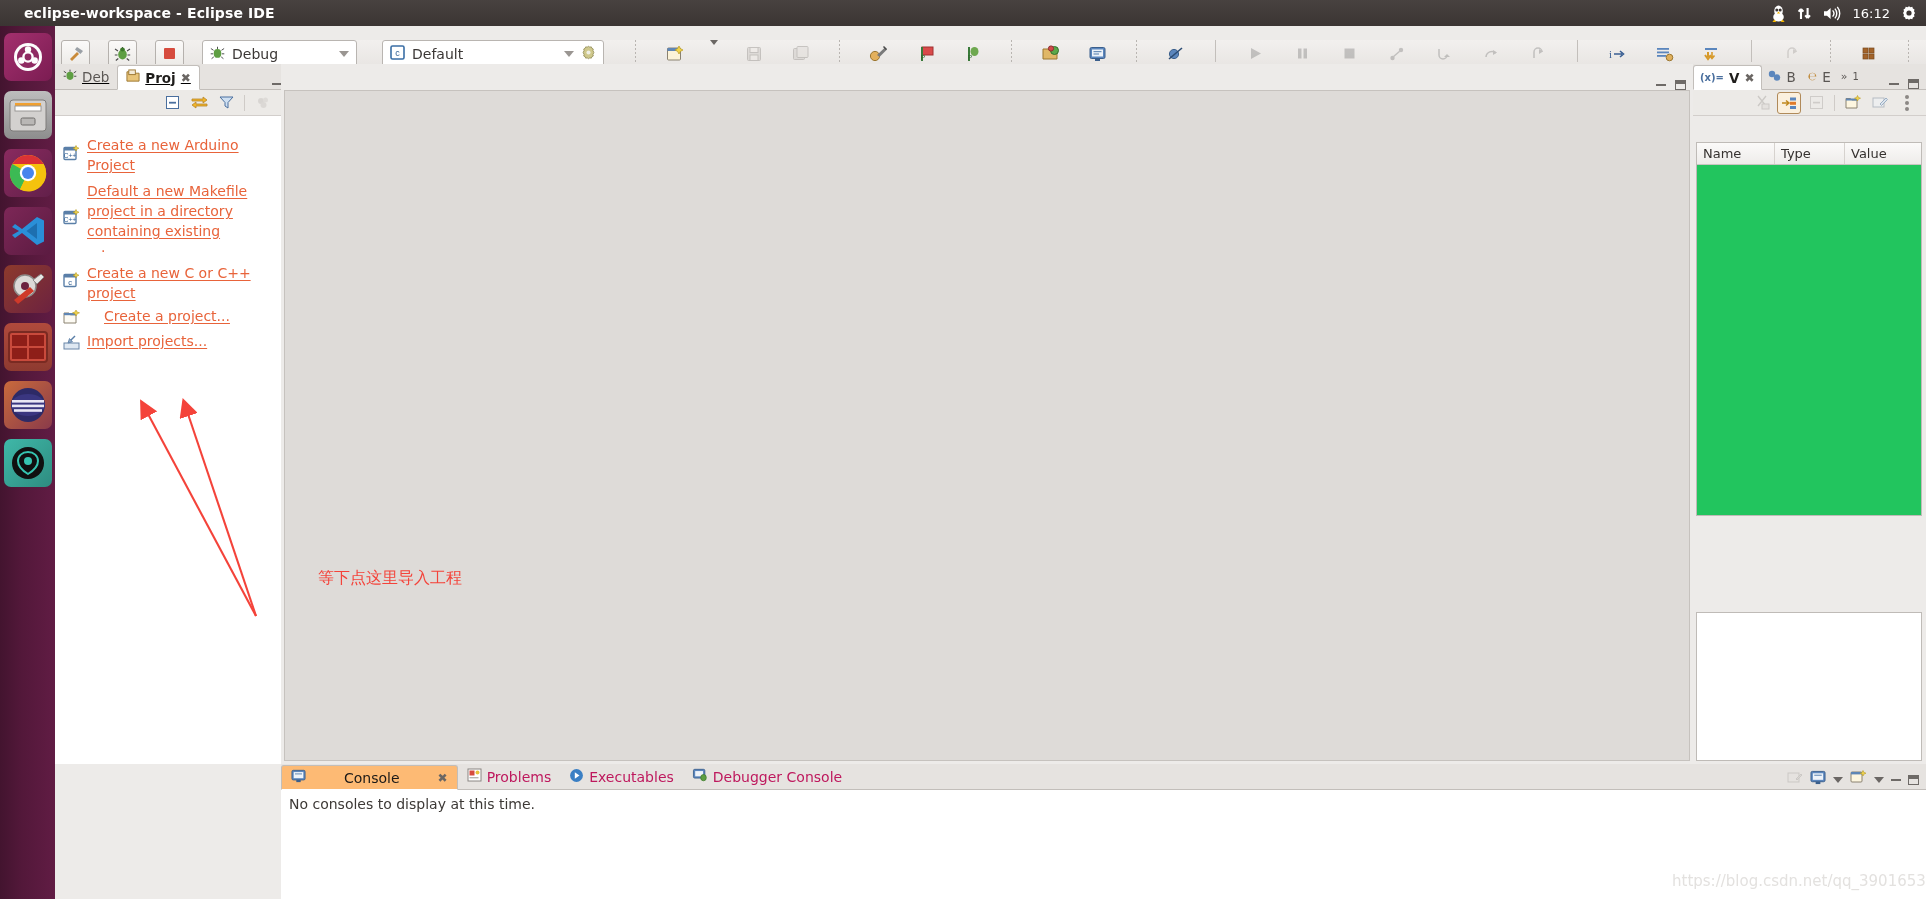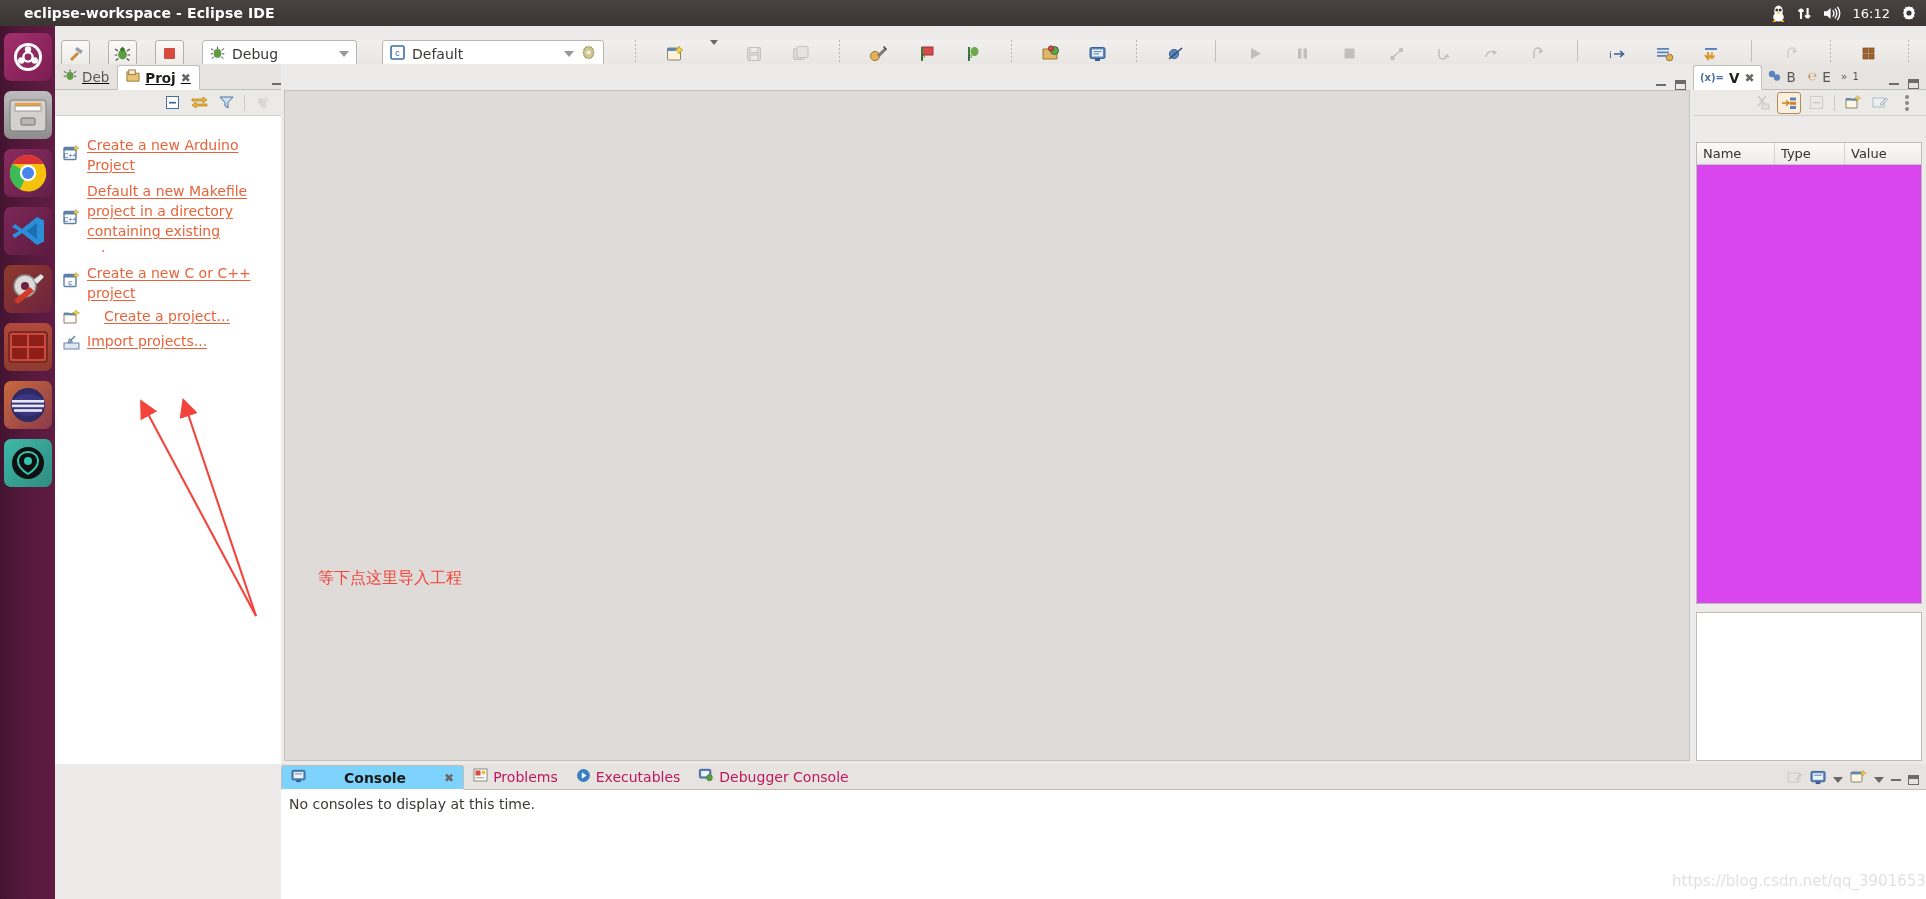--- a/index.html
+++ b/index.html
@@ -134,39 +134,39 @@
 
   
   #pane-editor { left: 226px; top: 38px; width: 1412px; height: 700px; }
   #editor-surface {
     position: absolute; left: 3px; top: 26px; right: 3px; bottom: 3px;
     background: #dedbd8; border: 1px solid #c6c2be;
   }
 
   
   #pane-vars { left: 1638px; top: 38px; width: 233px; height: 700px; }
-  #vars-table { position: absolute; left: 3px; top: 78px; right: 4px; height: 462px;
-    background: #d946ef; border: 1px solid #bfbbb7; }
+  #vars-table { position: absolute; left: 3px; top: 78px; right: 4px; height: 374px;
+    background: #22c55e; border: 1px solid #bfbbb7; }
   .col-head {
     height: 22px; display: flex; background: linear-gradient(#fbfaf9,#eeecea);
     border-bottom: 1px solid #c9c5c1; font-size: 13px; color: #35312f;
   }
   .col-head div { padding: 3px 6px; border-right: 1px solid #d6d2ce; }
   #vars-detail { position: absolute; left: 3px; top: 548px; right: 4px; bottom: 3px;
     background: #ffffff; border: 1px solid #bfbbb7; }
 
   
   #pane-console { left: 226px; top: 738px; width: 1645px; height: 135px; }
   #console-body {
     position: absolute; left: 0; top: 26px; right: 0; bottom: 0;
     background: #ffffff; padding: 6px 8px; font-size: 14px; color: #3d3936;
   }
   .ctab { height: 25px; display: inline-flex; align-items: center; gap: 5px;
           padding: 0 9px; font-size: 14px; color: #be185d; white-space: nowrap; }
-  .ctab.active { background:#7dd3fc; color:#1b1917; font-weight:bold;
+  .ctab.active { background:#fdba74; color:#1b1917; font-weight:normal;
                  border:1px solid #c2beba; border-bottom:1px solid #ffffff;
                  border-radius:3px 3px 0 0; margin-bottom:-1px;gap:38px; }
 
   
   #overlay { position: absolute; left: 0; top: 0; width: 1926px; height: 899px; pointer-events: none; }
   #anno-text {
     position: absolute; left: 318px; top: 568px;
     font-size: 16px; color: #f4433a; white-space: nowrap;
     font-family: "DejaVu Sans", sans-serif;
   }

